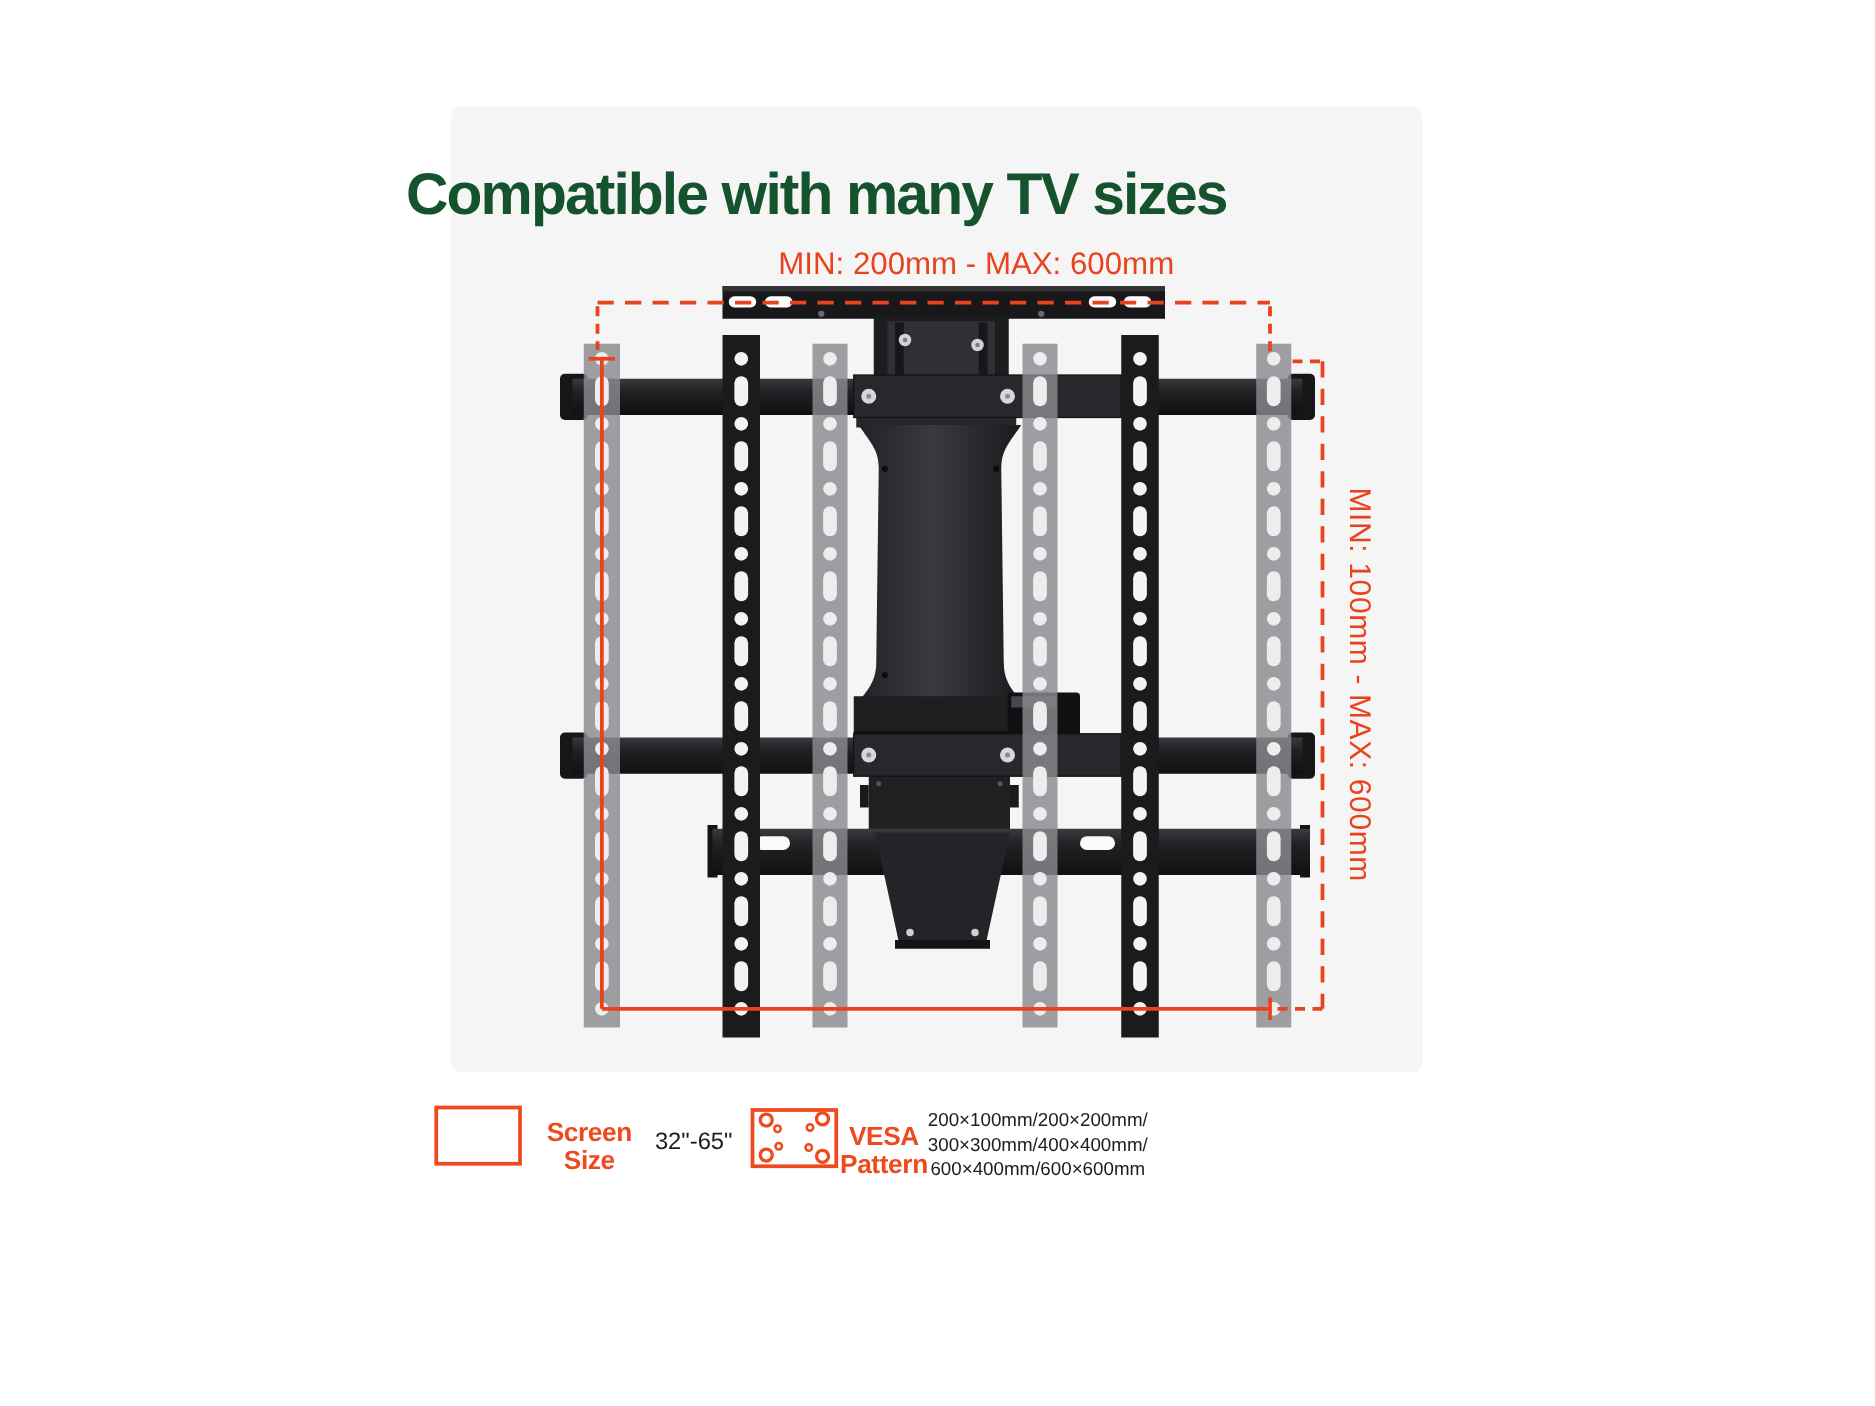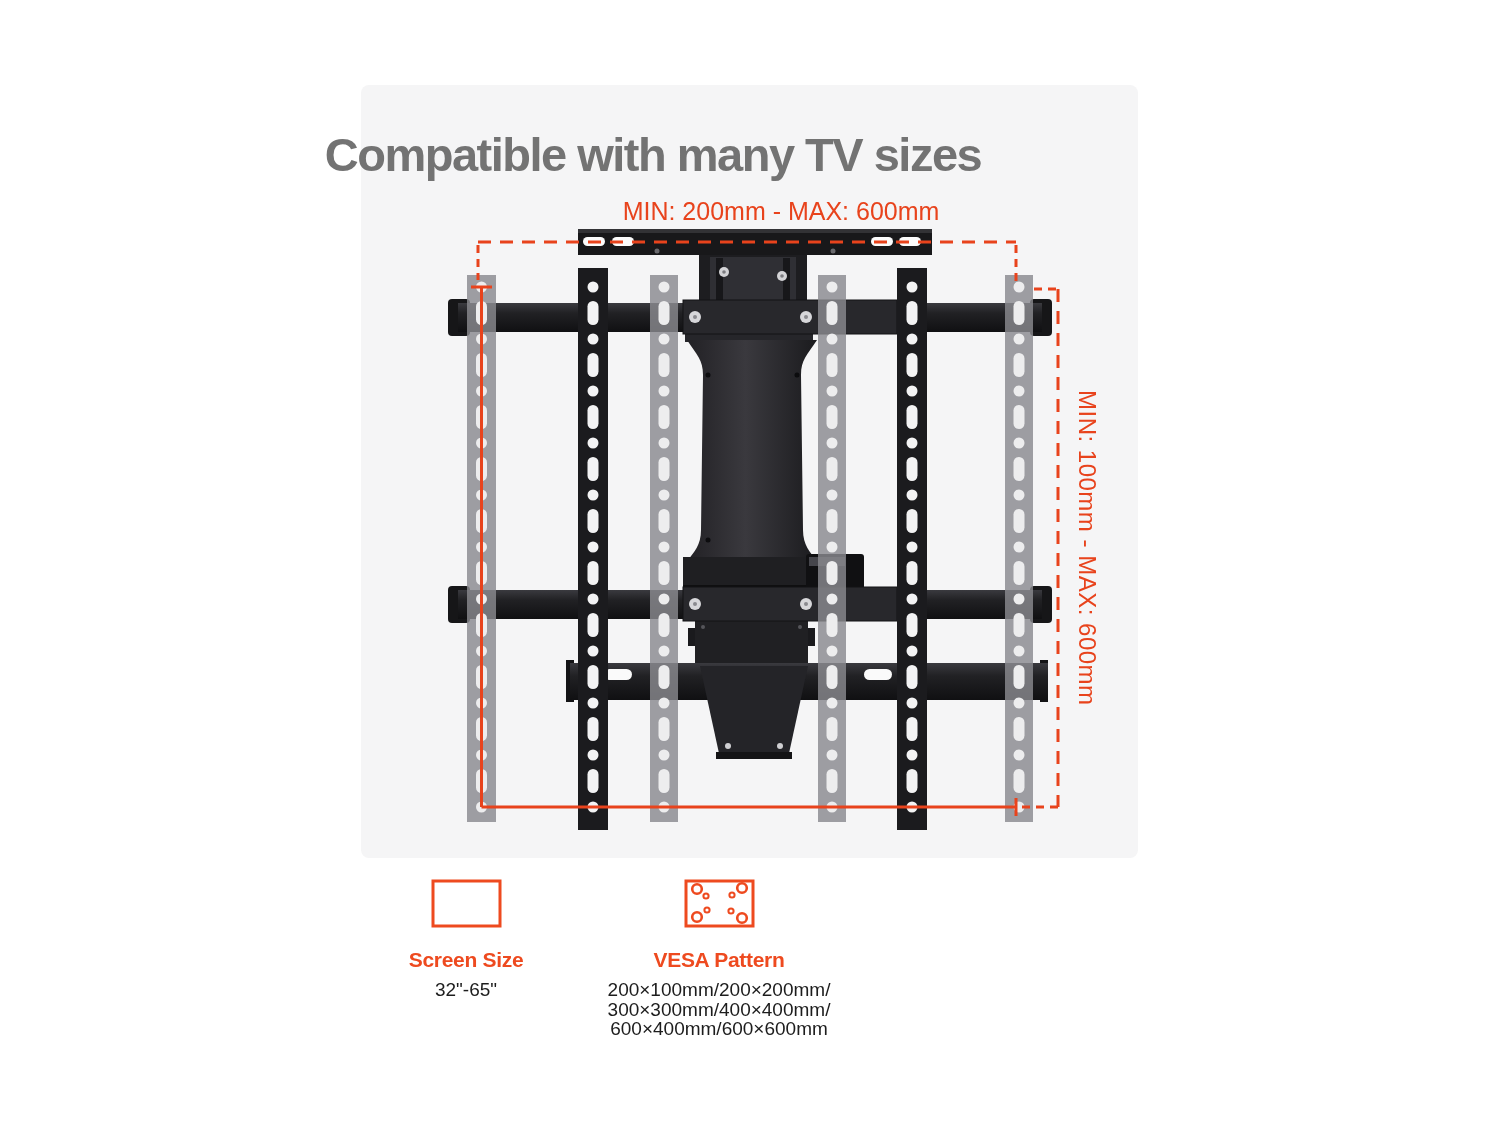--- a/index.html
+++ b/index.html
@@ -6,43 +6,43 @@
   .page{
     position:relative;width:1500px;height:1125px;background:#ffffff;
     font-family:"Liberation Sans", sans-serif;overflow:hidden;
   }
   .panel{
     position:absolute;left:361px;top:85px;width:777px;height:773px;
     background:#f5f5f6;border-radius:8px;
   }
   .headline{
     position:absolute;left:0;top:127px;width:1306px;text-align:center;
-    font-size:47px;font-weight:800;letter-spacing:-1.5px;color:#737373;
+    font-size:47px;font-weight:800;letter-spacing:-1.5px;color:#14532d;
   }
   .top-dim{
     position:absolute;left:0;top:197px;width:1500px;text-align:center;
     font-size:25px;font-weight:500;color:#e8431c;margin-left:31px;
   }
   .side-dim{
     position:absolute;left:1064px;top:289px;height:518px;width:46px;
     display:flex;align-items:center;justify-content:center;
   }
   .side-dim span{
     writing-mode:vertical-rl;font-size:24px;font-weight:500;color:#e8431c;
     white-space:nowrap;letter-spacing:0.5px;
   }
   .diagram-svg{position:absolute;left:0;top:0;}
   .spec{
-    position:absolute;top:878px;width:240px;display:flex;flex-direction:column;
+    position:absolute;top:878px;width:240px;display:flex;flex-direction:row;
     align-items:center;text-align:center;
   }
   .spec-icon-box{height:53px;display:flex;align-items:flex-start;justify-content:center;}
   .spec-label{margin-top:18px;font-size:21px;line-height:22px;font-weight:700;color:#ee4a1f;letter-spacing:-0.3px;}
   .spec-value{margin-top:9px;font-size:19px;line-height:20px;color:#1d1d1d;}
-  .spec-value-lines{margin-top:9px;font-size:19px;line-height:19.5px;color:#1d1d1d;}
+  .spec-value-lines{margin-top:9px;font-size:15px;line-height:19.5px;color:#1d1d1d;}
   .c1{left:346px;} .c2{left:599px;} .c3{left:884px;}
 </style>
 </head>
 <body>
 
 <div class="page">
 
   <div class="panel"></div>
 
   <div class="headline">Compatible with many TV sizes</div>

